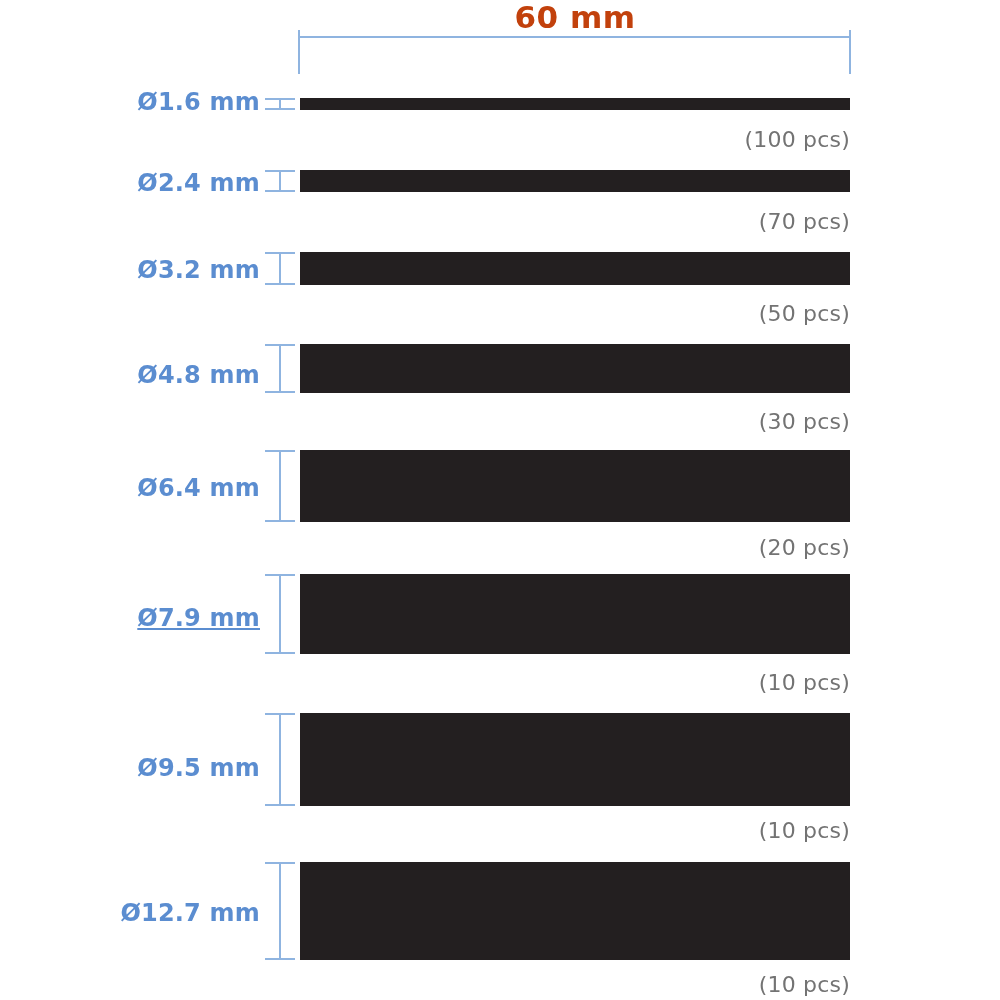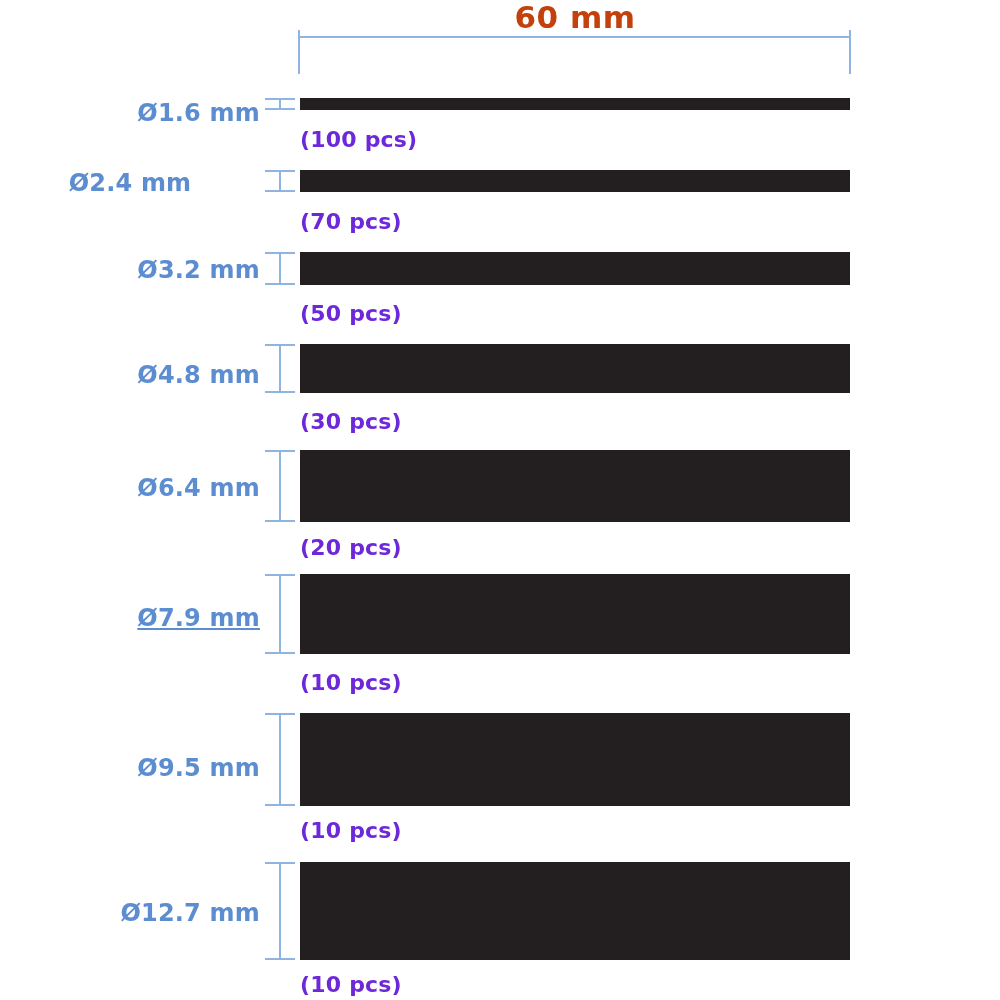--- a/index.html
+++ b/index.html
@@ -102,52 +102,52 @@
     position: absolute;
     left: 300px;
     width: 550px;
     background: #231f20;
   }
 
   .pcs-label {
     position: absolute;
     left: 300px;
     width: 550px;
-    text-align: left;
+    text-align: right;
     font-size: 22px;
-    font-weight: bold;
-    color: #6d28d9;
+    font-weight: normal;
+    color: #737373;
     white-space: nowrap;
     letter-spacing: 0.2px;
   }
 </style>
 </head>
 <body>
 
 <div id="diagram">
 
   <div class="length-caption">60 mm</div>
 
   <div class="dim-h-line"></div>
   <div class="dim-ext left"></div>
   <div class="dim-ext right"></div>
 
   <div id="rows-container">
       <div class="row">
-        <div class="size-label" style="top: 99px;">Ø1.6 mm</div>
+        <div class="size-label" style="top: 88px;">Ø1.6 mm</div>
         <div class="dim-v" style="top: 98px; height: 12px;">
           <div class="stem"></div>
           <div class="cap top"></div>
           <div class="cap bottom"></div>
         </div>
         <div class="tube" style="top: 98px; height: 12px;"></div>
         <div class="pcs-label" style="top: 127px;">(100 pcs)</div>
       </div>
       <div class="row">
-        <div class="size-label" style="top: 169px; text-align: center;">Ø2.4 mm</div>
+        <div class="size-label" style="top: 169px;">Ø2.4 mm</div>
         <div class="dim-v" style="top: 170px; height: 22px;">
           <div class="stem"></div>
           <div class="cap top"></div>
           <div class="cap bottom"></div>
         </div>
         <div class="tube" style="top: 170px; height: 22px;"></div>
         <div class="pcs-label" style="top: 209px;">(70 pcs)</div>
       </div>
       <div class="row">
         <div class="size-label" style="top: 256px; padding-left: 16px;">Ø3.2 mm</div>

